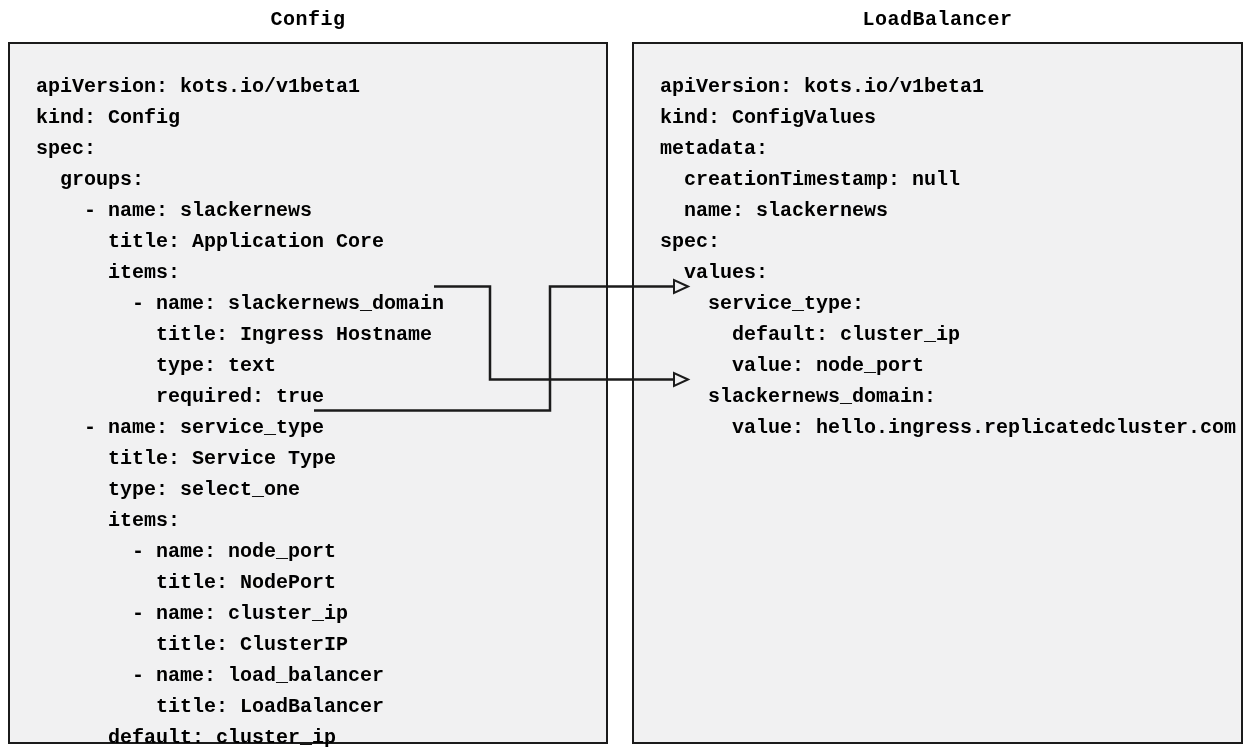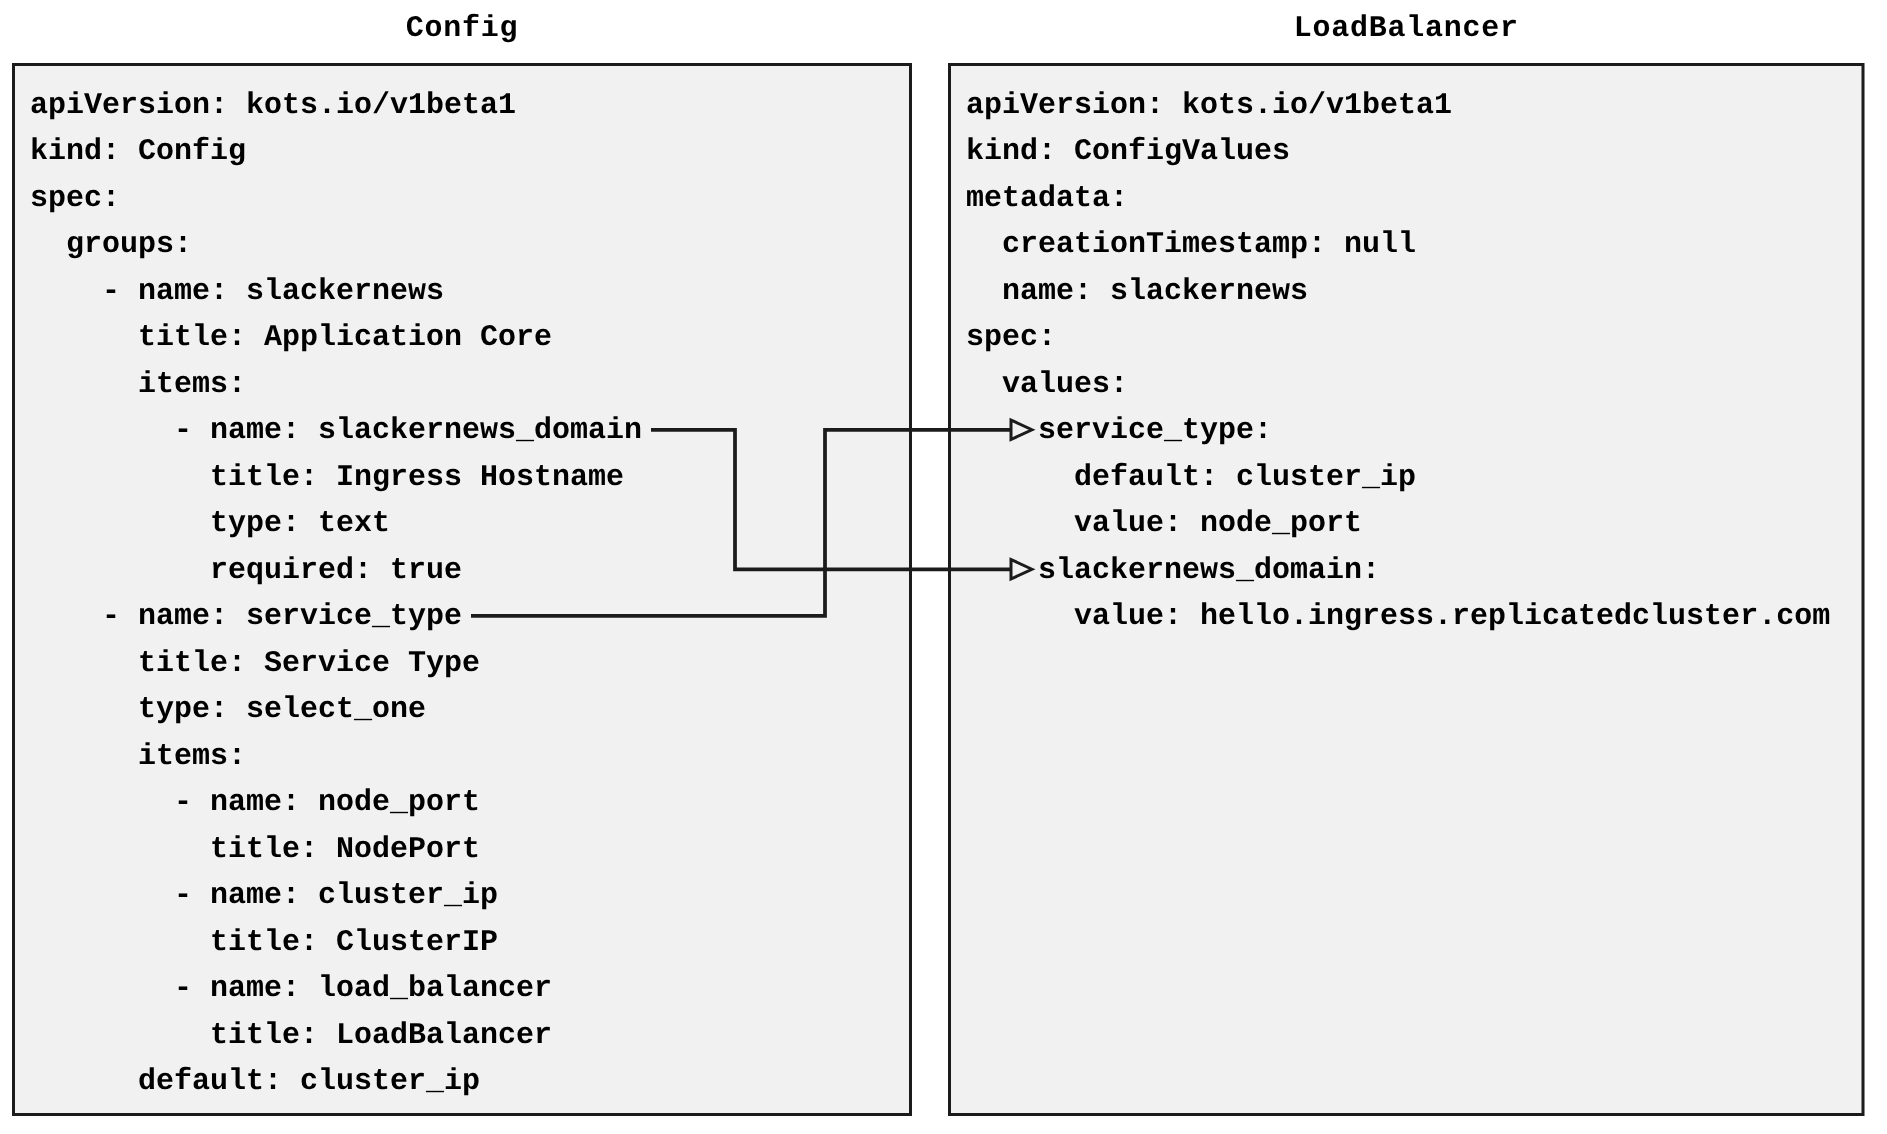--- a/index.html
+++ b/index.html
@@ -31,21 +31,21 @@
     top: 42px;
     height: 702px;
     box-sizing: border-box;
     background: var(--panel-bg);
     border: 2px solid var(--border);
   }
   #panel-config { left: 8px; width: 600px; }
   #panel-configvalues { left: 632px; width: 611px; }
 
   .panel pre {
-    margin: 0;
+    margin: 16px;
     padding: 11px 0 0 10px;
     font: bold 20px/31px "Liberation Mono", monospace;
     color: var(--text);
     white-space: pre;
   }
 
   #arrow-overlay {
     position: absolute;
     left: 0;
     top: 0;

